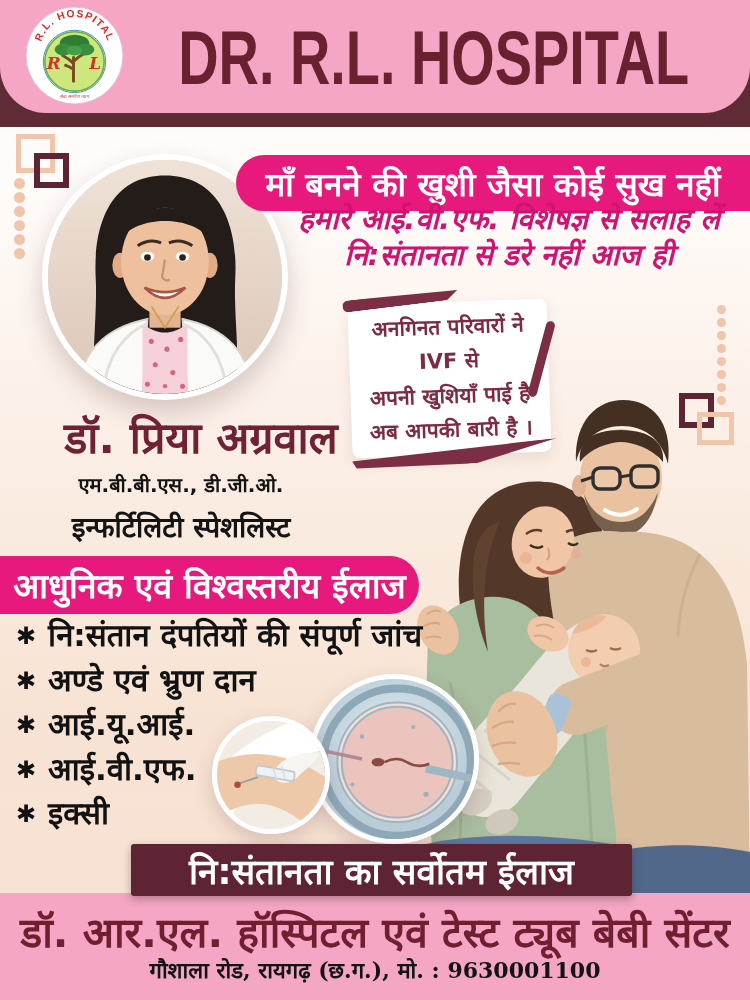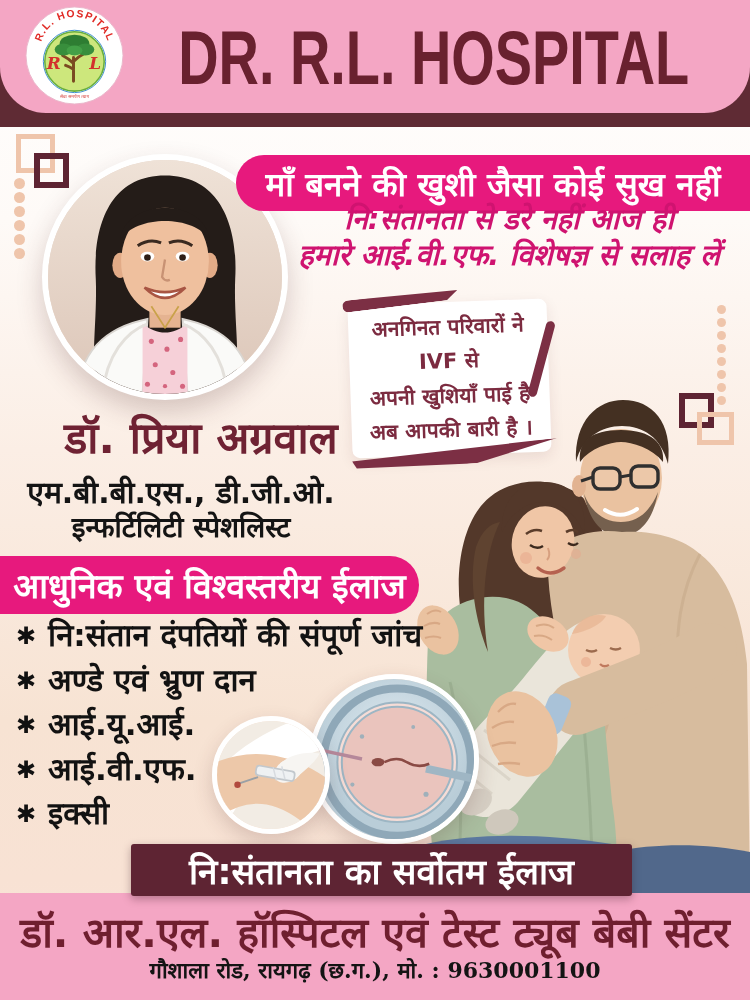--- a/index.html
+++ b/index.html
@@ -57,21 +57,21 @@
   .ivf-wedge-bottom{position:absolute;left:352px;top:447px;width:206px;height:18px;background:#7c2f44;
     transform:rotate(-5deg);clip-path:polygon(0 30%,100% 0,60% 100%,2% 72%);z-index:6;}
   
   .doc-photo{
     position:absolute;left:42px;top:154px;width:246px;height:246px;border-radius:50%;
     border:6px solid #ffffff;box-shadow:0 12px 26px rgba(80,40,40,.22);overflow:hidden;z-index:4;background:#e7d6ca;
   }
   .doc-name{position:absolute;left:0;top:407px;width:362px;text-align:center;color:#6f2233;
     font-size:43px;font-weight:900;white-space:nowrap;z-index:4;padding-left:40px;}
   .doc-deg{position:absolute;left:0;top:471px;width:362px;text-align:center;color:#141414;
-    font-size:30px;font-weight:700;white-space:nowrap;z-index:4;}
+    font-size:20px;font-weight:700;white-space:nowrap;z-index:4;}
   .doc-spec{position:absolute;left:0;top:507px;width:362px;text-align:center;color:#141414;
     font-size:28px;font-weight:700;white-space:nowrap;z-index:4;}
   
   .banner2{
     position:absolute;left:0;top:556px;width:419px;height:58px;background:#e7197d;
     border-radius:0 29px 29px 0;display:flex;align-items:center;justify-content:center;
     color:#ffffff;font-size:34px;font-weight:700;white-space:nowrap;z-index:6;
   }
   .services{position:absolute;left:16px;top:619px;width:440px;z-index:3;list-style:none;margin:0;padding:0;}
   .services li{display:flex;align-items:flex-start;gap:12px;margin-bottom:12px;
@@ -148,22 +148,22 @@
       <i></i>
       <i></i>
   </div>
   <div class="sq sq-maroon-r"></div>
   <div class="sq sq-peach-r"></div>
 
   <div class="banner1">
     <span>माँ बनने की खुशी जैसा कोई सुख नहीं</span>
   </div>
   <div class="advice">
+    <div>हमारे आई.वी.एफ. विशेषज्ञ से सलाह लें</div>
     <div>नि:संतानता से डरे नहीं आज ही</div>
-    <div>हमारे आई.वी.एफ. विशेषज्ञ से सलाह लें</div>
   </div>
 
   <svg class="family" viewBox="0 0 370 513">
 
     <g>
       <path d="M110,115 C85,135 75,180 80,225 C84,262 95,285 110,300 L225,295 C232,240 235,170 215,130 C195,95 140,90 110,115 Z" fill="#53382a"></path>
     </g>
 
     <g>
       <path d="M196,80 C194,38 218,18 243,18 C272,18 293,40 288,82 C281,55 263,44 242,44 C221,44 202,56 196,80 Z" fill="#443022"></path>

